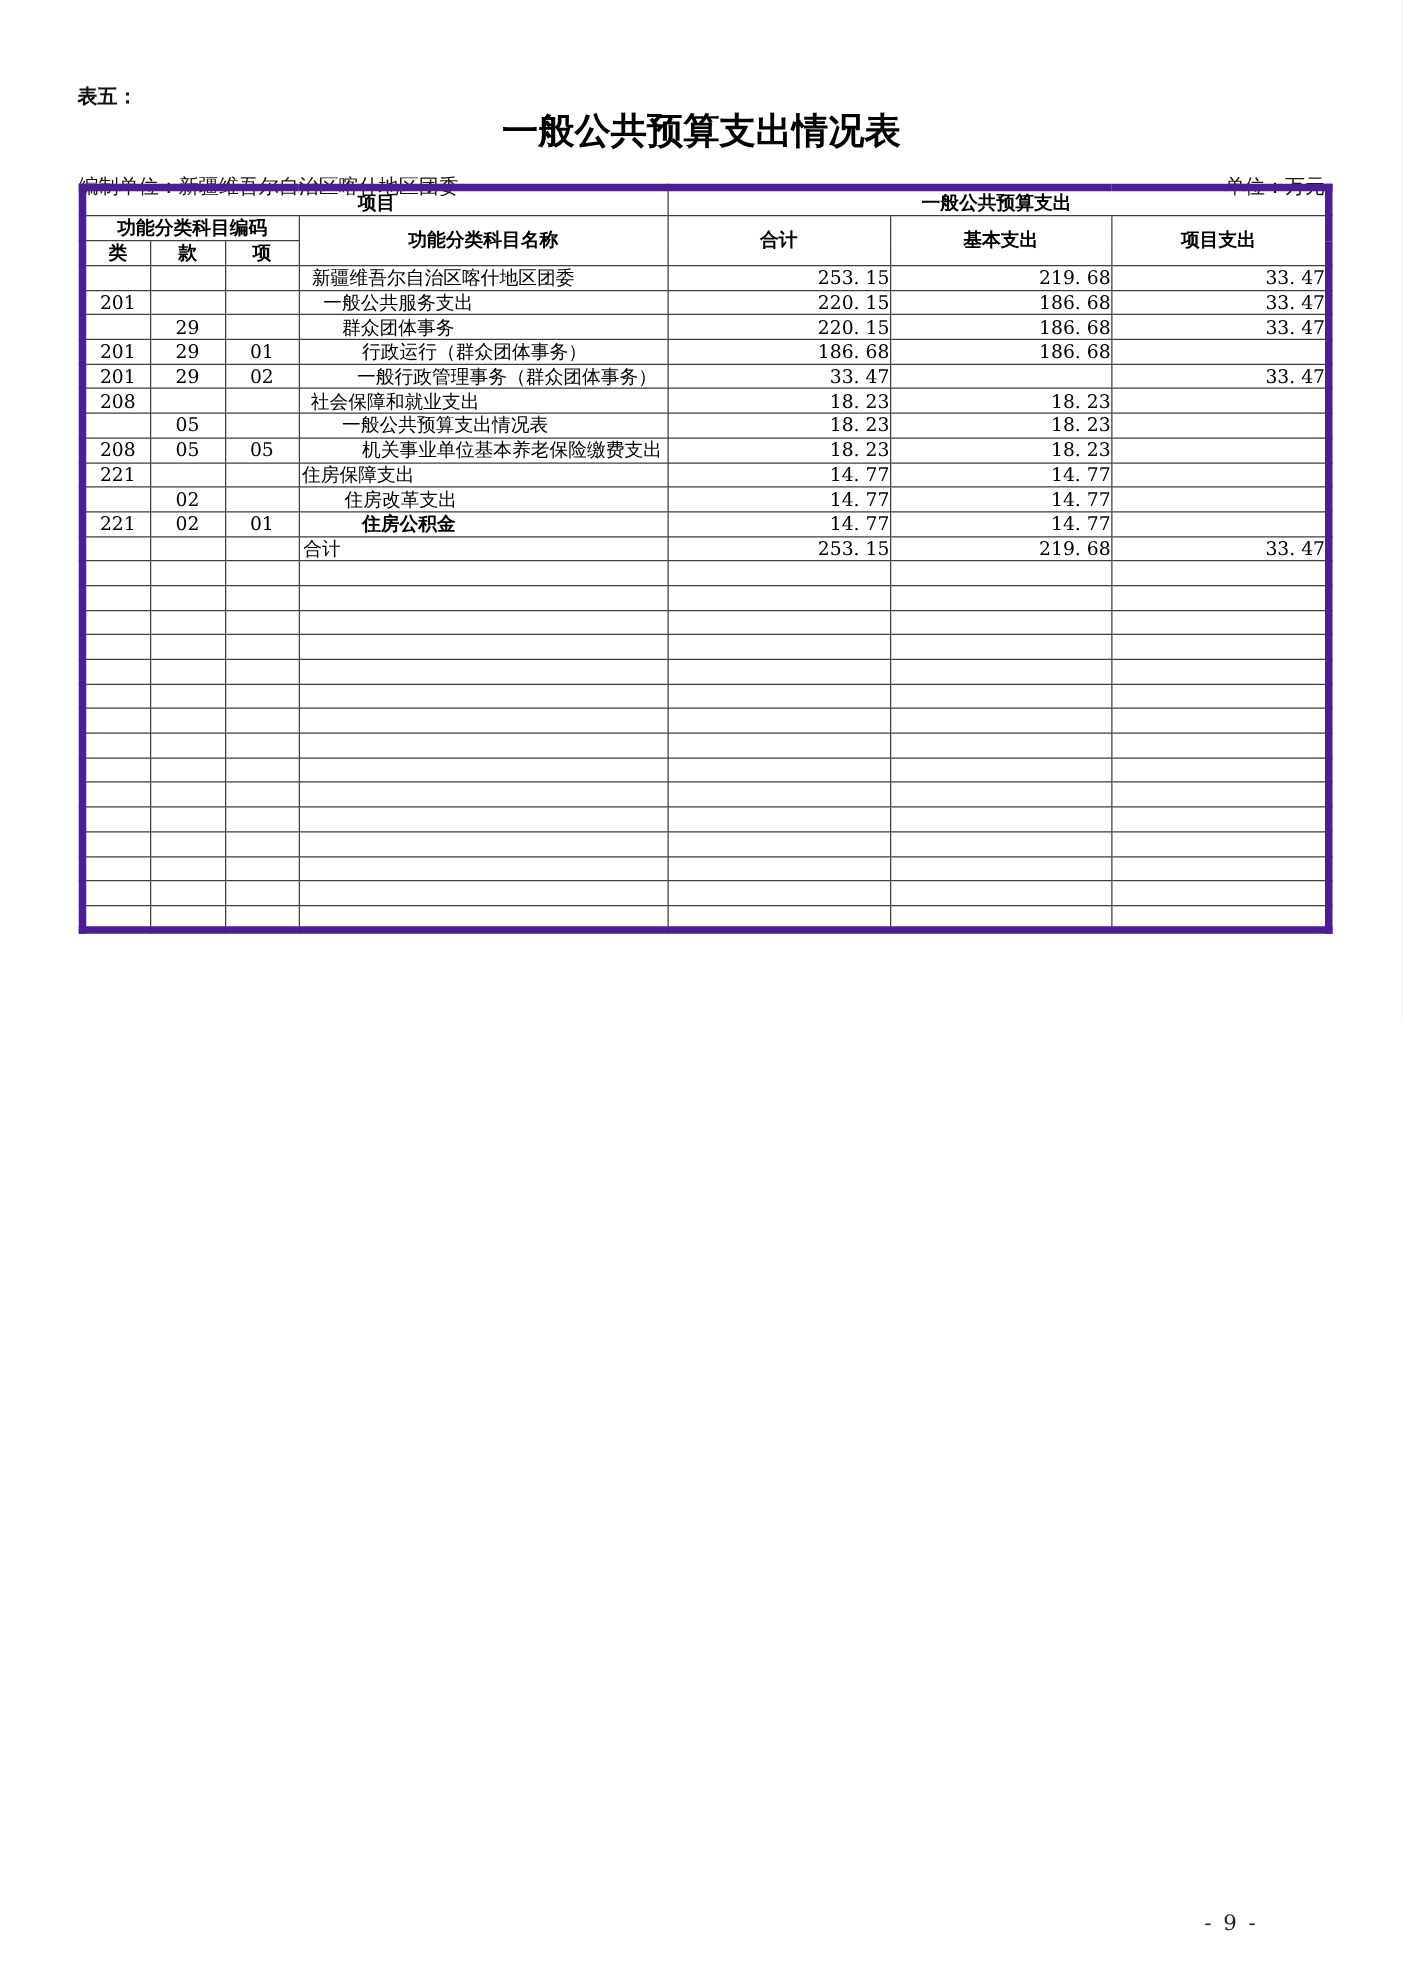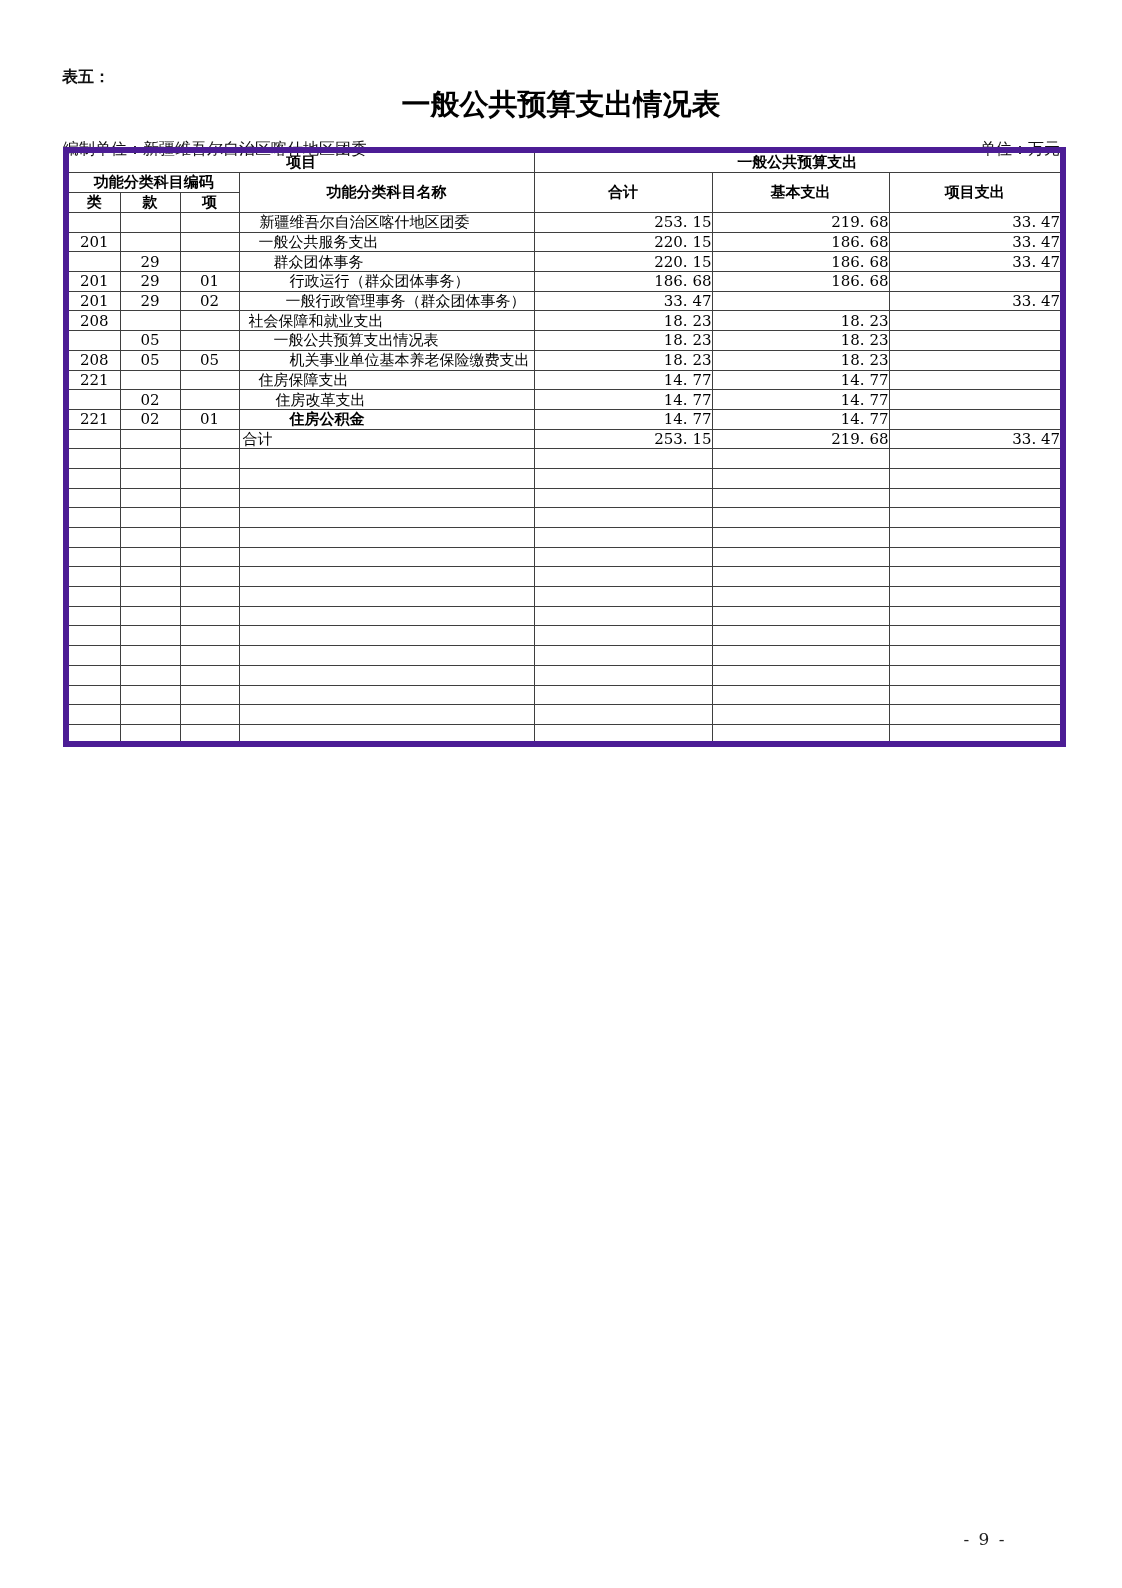--- a/index.html
+++ b/index.html
@@ -133,21 +133,21 @@
         <th>类</th>
         <th>款</th>
         <th>项</th>
       </tr>
     </thead>
     <tbody id="table-body">
         <tr>
           <td class="code-cell"></td>
           <td class="code-cell"></td>
           <td class="code-cell"></td>
-          <td class="name-cell" style="padding-left: 20px;">新疆维吾尔自治区喀什地区团委</td>
+          <td class="name-cell" style="padding-left: 10px;">新疆维吾尔自治区喀什地区团委</td>
           <td class="num-cell">253. 15</td>
           <td class="num-cell">219. 68</td>
           <td class="num-cell">33. 47</td>
         </tr>
         <tr>
           <td class="code-cell">201</td>
           <td class="code-cell"></td>
           <td class="code-cell"></td>
           <td class="name-cell" style="padding-left: 19px;">一般公共服务支出</td>
           <td class="num-cell">220. 15</td>
@@ -205,21 +205,21 @@
           <td class="code-cell">05</td>
           <td class="name-cell" style="padding-left: 50px;">机关事业单位基本养老保险缴费支出</td>
           <td class="num-cell">18. 23</td>
           <td class="num-cell">18. 23</td>
           <td class="num-cell"></td>
         </tr>
         <tr>
           <td class="code-cell">221</td>
           <td class="code-cell"></td>
           <td class="code-cell"></td>
-          <td class="name-cell" style="padding-left: 19px;">住房保障支出</td>
+          <td class="name-cell" style="padding-left: 2px;">住房保障支出</td>
           <td class="num-cell">14. 77</td>
           <td class="num-cell">14. 77</td>
           <td class="num-cell"></td>
         </tr>
         <tr>
           <td class="code-cell"></td>
           <td class="code-cell">02</td>
           <td class="code-cell"></td>
           <td class="name-cell" style="padding-left: 36px;">住房改革支出</td>
           <td class="num-cell">14. 77</td>

